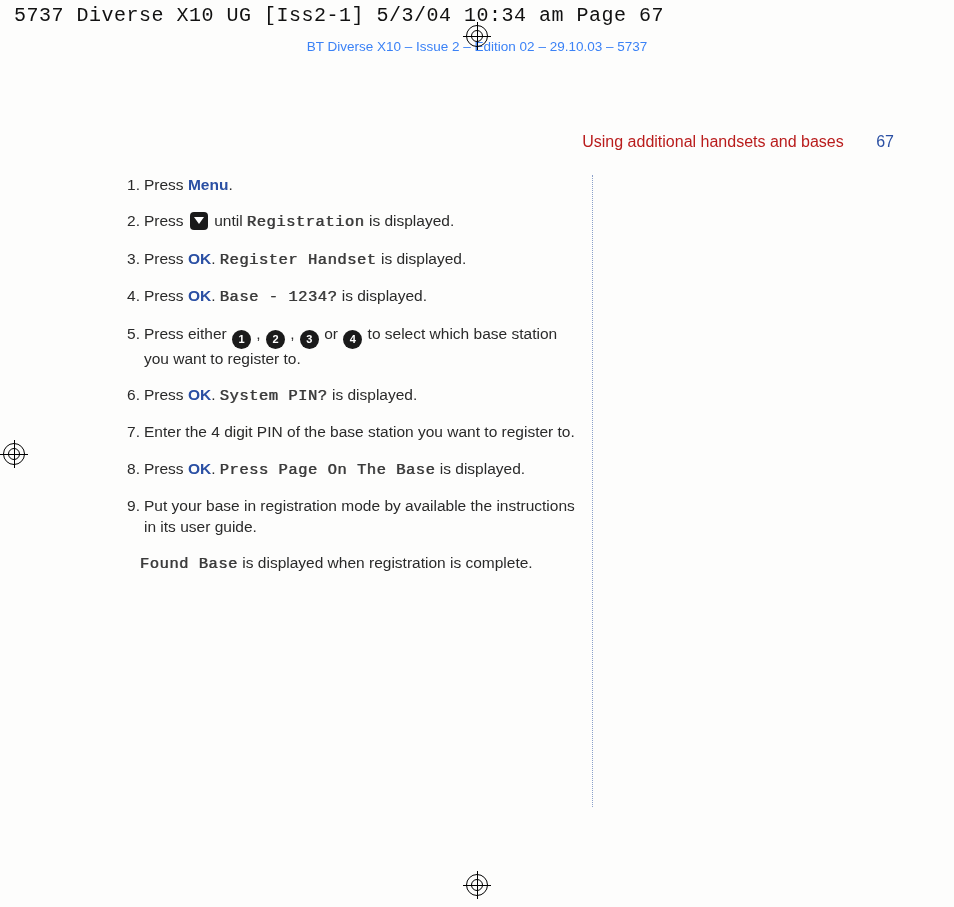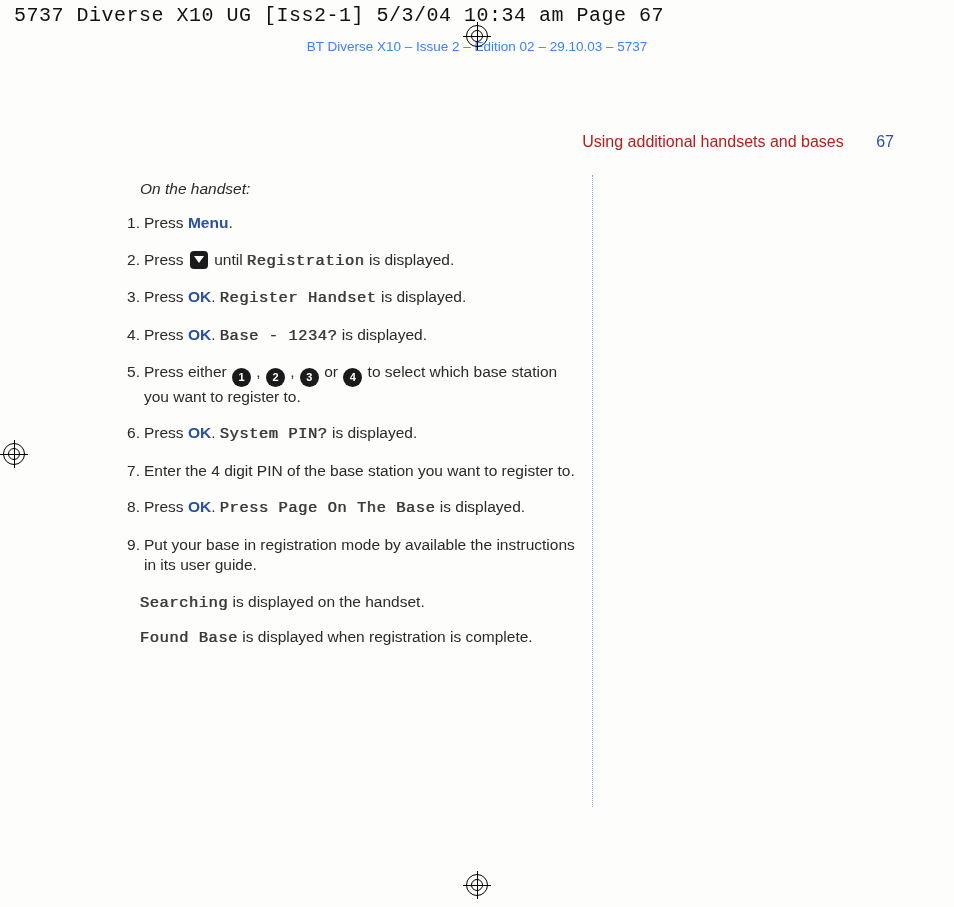--- a/index.html
+++ b/index.html
@@ -128,21 +128,20 @@
 <div class="page-header">
   <span class="section">Using additional handsets and bases</span>
   <span class="pnum">67</span>
 </div>
 
 <div class="gutter"></div>
 
 <div class="content">
 
 
-  <div class="context">On the handset:</div>
 
   <ol class="steps">
     <li>
       <span class="num">1.</span>
       <span class="body">
         <span>Press </span><span class="softkey">Menu</span><span>.</span>
       </span>
     </li>
     <li>
       <span class="num">2.</span>
@@ -184,19 +183,16 @@
         <span>Press </span><span class="softkey">OK</span><span>. </span><span class="lcd">Press Page On The Base</span><span> is displayed.</span>
       </span>
     </li>
     <li>
       <span class="num">9.</span>
       <span class="body">Put your base in registration mode by available the instructions in its user guide.</span>
     </li>
   </ol>
 
   <div class="tail">
-    <span class="lcd">Searching</span><span> is displayed on the handset.</span>
-  </div>
-  <div class="tail">
     <span class="lcd">Found Base</span><span> is displayed when registration is complete.</span>
   </div>
 
 </div>
 
 </body></html>

